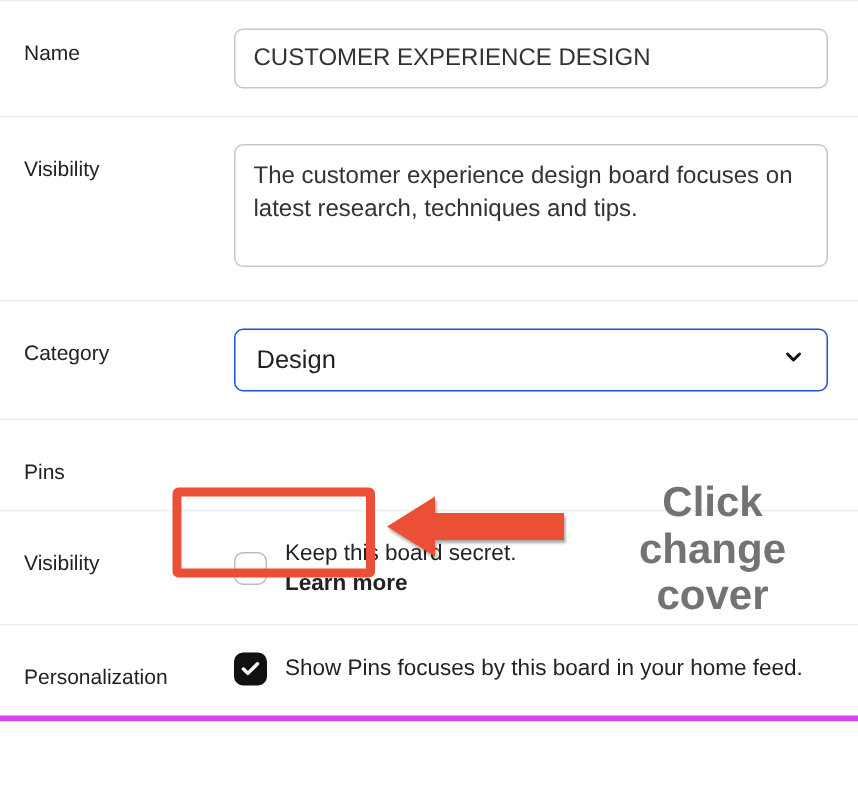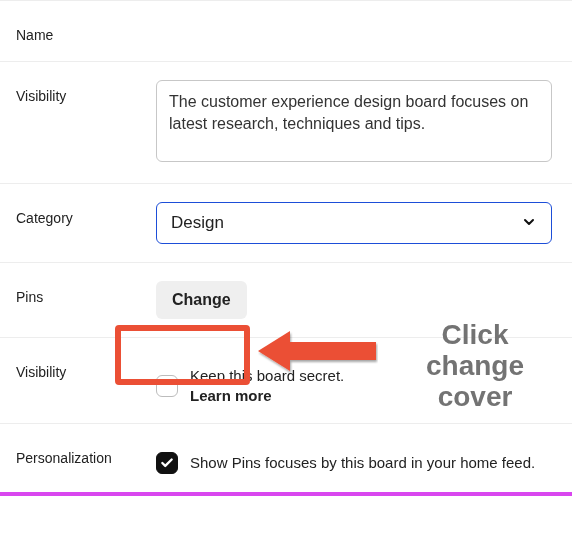--- a/index.html
+++ b/index.html
@@ -70,21 +70,20 @@
       border-radius: 6px;
       font-size: 16px;
       font-weight: 700;
       color: #222;
       cursor: pointer;
     }
     .checkbox-row {
       display: flex;
       align-items: center;
       gap: 12px;
-      margin-top: 10px;
     }
     .chk {
       width: 22px;
       height: 22px;
       border: 1.5px solid #bcbcbc;
       border-radius: 6px;
       background: #fff;
       display: inline-flex;
       align-items: center;
       justify-content: center;
@@ -119,20 +118,23 @@
       line-height: 1.1;
       text-align: center;
       pointer-events: none;
     }
   </style>
 </head>
 <body>
 
 <div class="row">
   <div class="label-col">Name</div>
+  <div class="field-col">
+    <input type="text" class="text-input" value="CUSTOMER EXPERIENCE DESIGN" style="">
+  </div>
 </div>
 
 <div class="row">
   <div class="label-col">Visibility</div>
   <div class="field-col">
     <textarea class="textarea" style="">The customer experience design board focuses on latest research, techniques and tips.</textarea>
   </div>
 </div>
 
 <div class="row">
@@ -144,23 +146,20 @@
         <svg width="16" height="16" viewBox="0 0 24 24" fill="none" stroke="#111" stroke-width="3" stroke-linecap="round" stroke-linejoin="round">
             <polyline points="6 9 12 15 18 9"></polyline>
           </svg>
       </span>
     </div>
   </div>
 </div>
 
 <div class="row">
   <div class="label-col">Pins</div>
-  <div class="field-col">
-    <button class="change-btn">Change</button>
-  </div>
 </div>
 
 <div class="row">
   <div class="label-col">Visibility</div>
   <div class="field-col">
     <div class="checkbox-row">
       <span class="chk">
         
       </span>
       <div class="chk-text">

